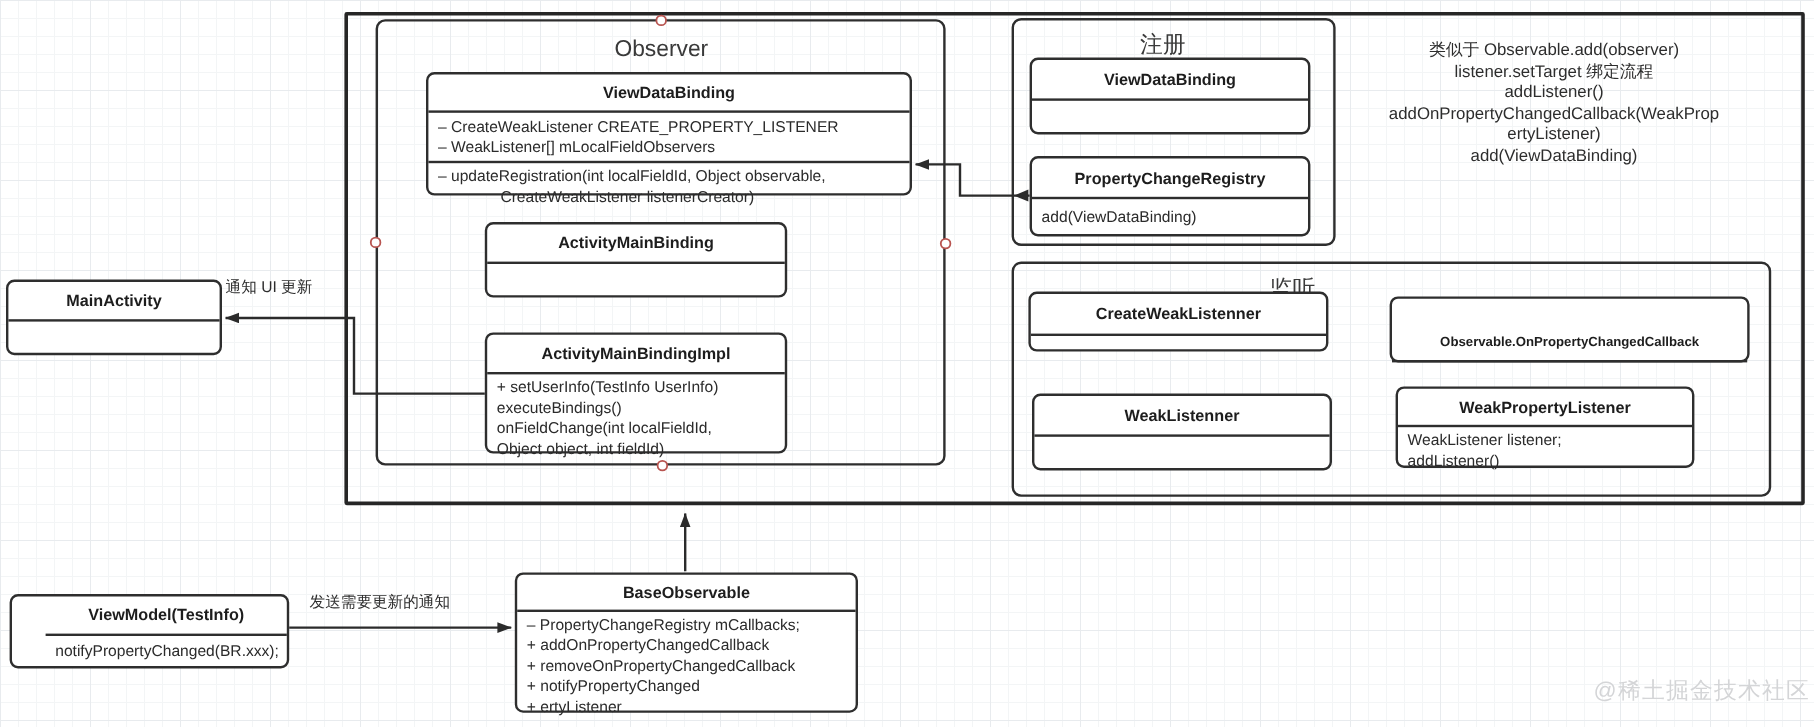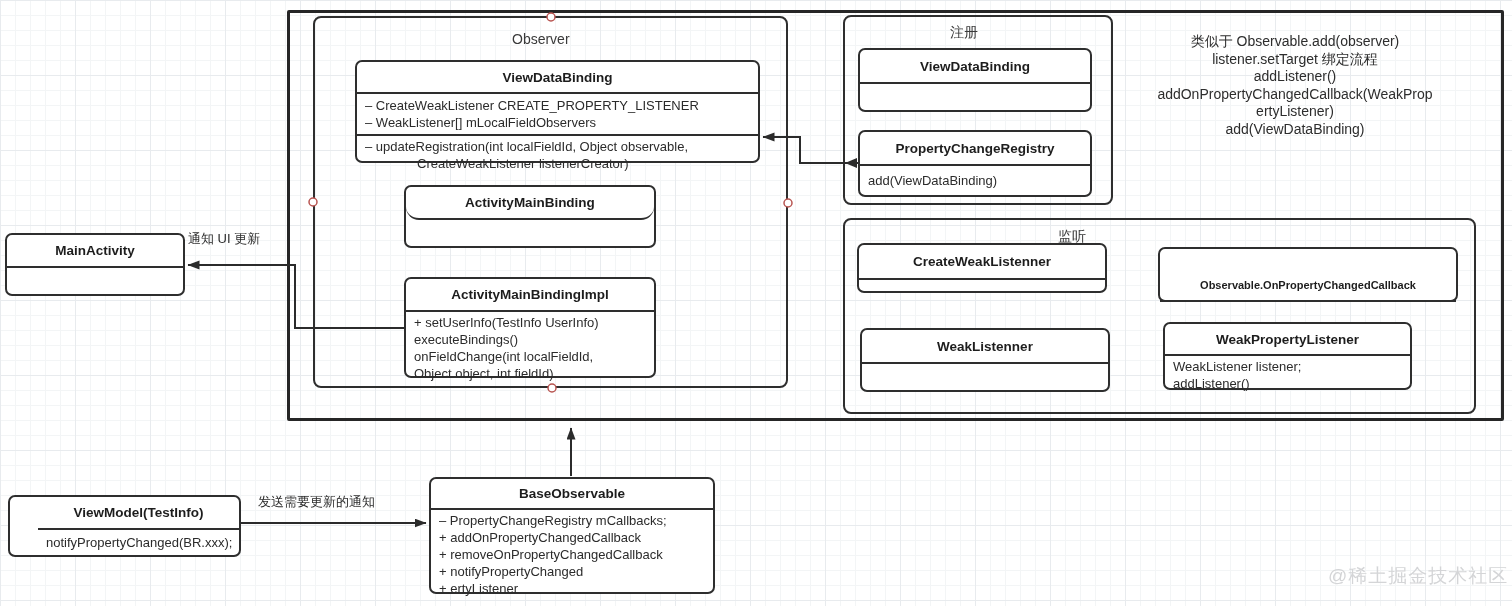--- a/index.html
+++ b/index.html
@@ -16,21 +16,21 @@
   .container{border:2px solid #2e2e2e;border-radius:8px;background:transparent;}
   .outer-rect{border:3px solid #262626;border-radius:2px;background:transparent;}
   .cls{border:2px solid #2e2e2e;border-radius:7px;background:#ffffff;display:flex;flex-direction:column;}
   .cls-title{display:flex;align-items:center;justify-content:center;font-weight:bold;
     font-size:13.5px;color:#1d1d1d;border-bottom:2px solid #2e2e2e;white-space:nowrap;flex:0 0 auto;}
   .cls-body{flex:1 1 auto;display:flex;flex-direction:column;justify-content:center;
     font-size:13px;color:#2b2b2b;line-height:17px;padding:2px 8px;}
   .cls-body.divided{border-bottom:2px solid #2e2e2e;flex:0 0 auto;}
   .cls-line{white-space:nowrap;}
   .indent2{padding-left:52px;}
-  .grp-label{position:absolute;font-size:14px;color:#3a3a3a;white-space:nowrap;}
+  .grp-label{position:absolute;font-size:19px;color:#3a3a3a;white-space:nowrap;}
   .edge-label{position:absolute;font-size:13px;color:#2d2d2d;white-space:nowrap;}
   .annotation{position:absolute;font-size:14px;color:#2d2d2d;text-align:center;line-height:17.5px;}
   .watermark{position:absolute;font-size:19px;color:#d4d5d7;letter-spacing:1px;white-space:nowrap;}
   svg.overlay{position:absolute;left:0;top:0;z-index:6;pointer-events:none;}
   .boxes{position:absolute;left:0;top:0;z-index:2;width:100%;height:100%;}
 </style>
 </head>
 <body>
 
 <div id="canvas">
@@ -48,21 +48,21 @@
         <div class="cls-line">– CreateWeakListener CREATE_PROPERTY_LISTENER</div>
         <div class="cls-line">– WeakListener[] mLocalFieldObservers</div>
       </div>
       <div class="cls-body">
         <div class="cls-line">– updateRegistration(int localFieldId, Object observable,</div>
         <div class="cls-line indent2">CreateWeakListener listenerCreator)</div>
       </div>
     </div>
 
     <div class="abs cls" style="left:404px;top:185px;width:252px;height:63px;">
-      <div class="cls-title" style="height:31px;border-radius:13px;">ActivityMainBinding</div>
+      <div class="cls-title" style="height:31px;">ActivityMainBinding</div>
       <div class="cls-body"></div>
     </div>
 
     <div class="abs cls" style="left:404px;top:277px;width:252px;height:101px;">
       <div class="cls-title" style="height:31px;">ActivityMainBindingImpl</div>
       <div class="cls-body">
         <div class="cls-line">+ setUserInfo(TestInfo UserInfo)</div>
         <div class="cls-line">executeBindings()</div>
         <div class="cls-line">onFieldChange(int localFieldId,</div>
         <div class="cls-line">Object object, int fieldId)</div>

